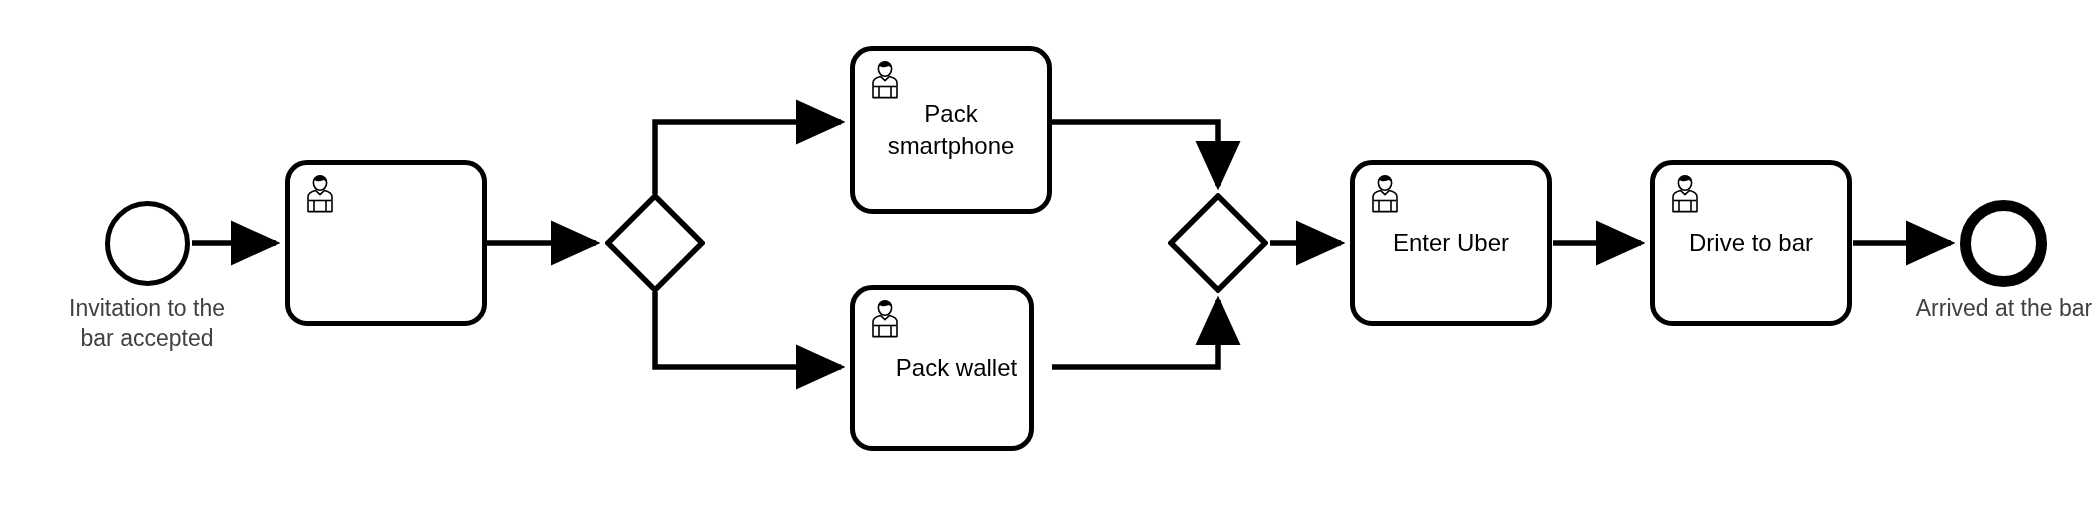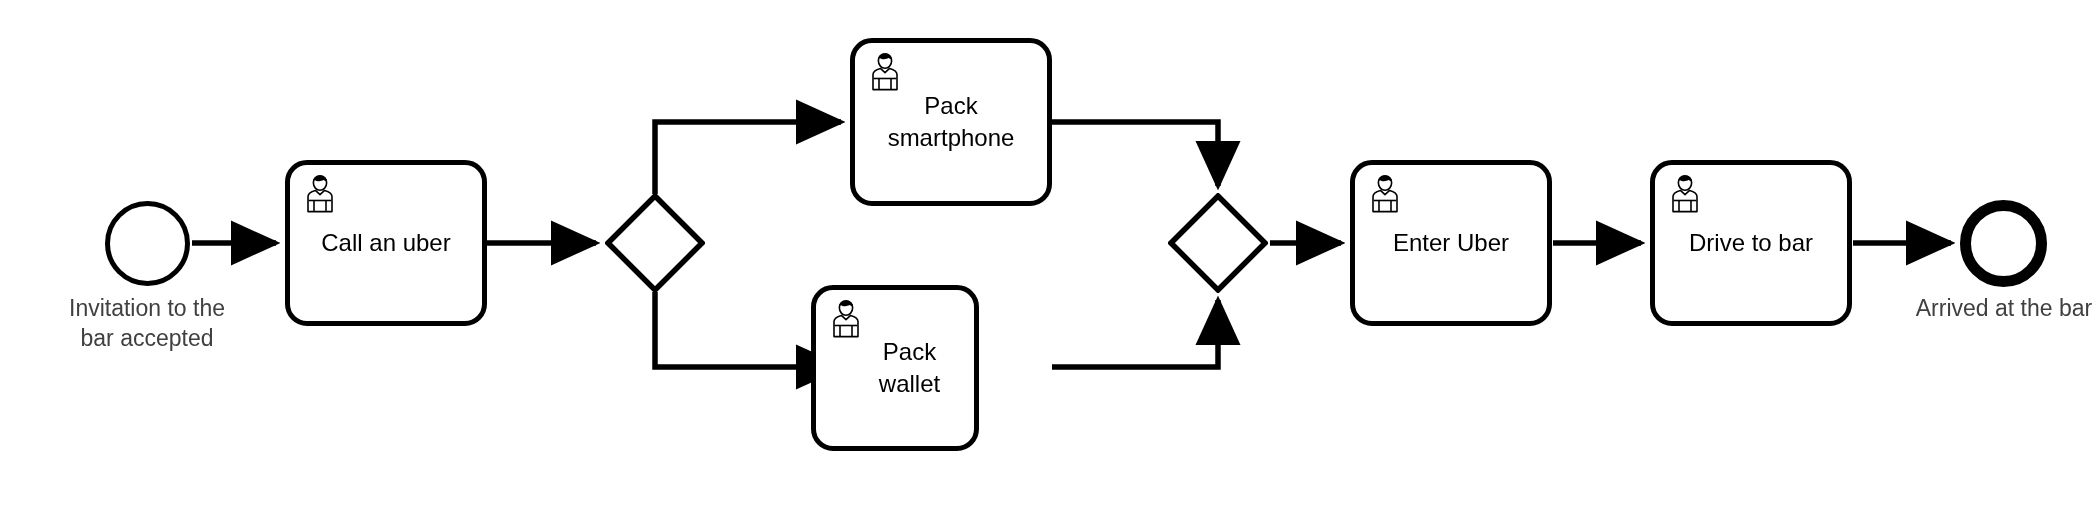--- a/index.html
+++ b/index.html
@@ -126,46 +126,45 @@
       <path d="M11.4,8.0 a6.6,7.2 0 0 1 13.2,0 a6.6,7.2 0 0 1 -13.2,0 z" fill="#ffffff" stroke="#000000" stroke-width="1.6"></path>
       <path d="M10.9,7.6 C10.6,2.6 14.3,0.7 18.0,0.7 C21.7,0.7 25.4,2.4 25.1,7.9
                C24.1,6.6 23.0,5.6 21.4,5.1 C19.3,6.6 14.6,6.6 12.6,5.0
                C11.9,5.6 11.3,6.5 10.9,7.6 z" fill="#000000"></path>
       <path d="M6.0,36.6 L6.0,21.6 C6.0,18.2 9.8,16.4 13.4,15.4
                L18.0,19.6 L22.6,15.4 C26.2,16.4 30.0,18.2 30.0,21.6 L30.0,36.6 z" fill="#ffffff" stroke="#000000" stroke-width="1.6" stroke-linejoin="round"></path>
       <line x1="12.0" y1="25.5" x2="12.0" y2="36.6" stroke="#000000" stroke-width="1.6"></line>
       <line x1="24.0" y1="25.5" x2="24.0" y2="36.6" stroke="#000000" stroke-width="1.6"></line>
       <line x1="6.6" y1="25.5" x2="29.4" y2="25.5" stroke="#000000" stroke-width="1.6"></line>
     </svg>
-    <span class="task-label">Call an uber</span>
   </div>
 
   <div class="gateway" style="left:605px; top:193px;">
     <svg viewBox="0 0 100 100" width="100" height="100">
       <polygon points="50,3 97,50 50,97 3,50" fill="#ffffff" stroke="#000000" stroke-width="5.5" stroke-linejoin="miter"></polygon>
     </svg>
   </div>
 
-  <div class="task" style="left:850px; top:38px; width:202px; height:168px;">
+  <div class="task" style="left:850px; top:46px; width:202px; height:168px;">
     <svg class="task-icon" viewBox="0 0 36 38">
       <path d="M11.4,8.0 a6.6,7.2 0 0 1 13.2,0 a6.6,7.2 0 0 1 -13.2,0 z" fill="#ffffff" stroke="#000000" stroke-width="1.6"></path>
       <path d="M10.9,7.6 C10.6,2.6 14.3,0.7 18.0,0.7 C21.7,0.7 25.4,2.4 25.1,7.9
                C24.1,6.6 23.0,5.6 21.4,5.1 C19.3,6.6 14.6,6.6 12.6,5.0
                C11.9,5.6 11.3,6.5 10.9,7.6 z" fill="#000000"></path>
       <path d="M6.0,36.6 L6.0,21.6 C6.0,18.2 9.8,16.4 13.4,15.4
                L18.0,19.6 L22.6,15.4 C26.2,16.4 30.0,18.2 30.0,21.6 L30.0,36.6 z" fill="#ffffff" stroke="#000000" stroke-width="1.6" stroke-linejoin="round"></path>
       <line x1="12.0" y1="25.5" x2="12.0" y2="36.6" stroke="#000000" stroke-width="1.6"></line>
       <line x1="24.0" y1="25.5" x2="24.0" y2="36.6" stroke="#000000" stroke-width="1.6"></line>
       <line x1="6.6" y1="25.5" x2="29.4" y2="25.5" stroke="#000000" stroke-width="1.6"></line>
     </svg>
     <span class="task-label">Pack
 smartphone</span>
   </div>
 
-  <div class="task" style="left:811px; top:285px; width:168px; height:166px;padding-left:29px;">
+  <div class="task" style="left:850px; top:285px; width:184px; height:166px;padding-left:29px;">
     <svg class="task-icon" viewBox="0 0 36 38">
       <path d="M11.4,8.0 a6.6,7.2 0 0 1 13.2,0 a6.6,7.2 0 0 1 -13.2,0 z" fill="#ffffff" stroke="#000000" stroke-width="1.6"></path>
       <path d="M10.9,7.6 C10.6,2.6 14.3,0.7 18.0,0.7 C21.7,0.7 25.4,2.4 25.1,7.9
                C24.1,6.6 23.0,5.6 21.4,5.1 C19.3,6.6 14.6,6.6 12.6,5.0
                C11.9,5.6 11.3,6.5 10.9,7.6 z" fill="#000000"></path>
       <path d="M6.0,36.6 L6.0,21.6 C6.0,18.2 9.8,16.4 13.4,15.4
                L18.0,19.6 L22.6,15.4 C26.2,16.4 30.0,18.2 30.0,21.6 L30.0,36.6 z" fill="#ffffff" stroke="#000000" stroke-width="1.6" stroke-linejoin="round"></path>
       <line x1="12.0" y1="25.5" x2="12.0" y2="36.6" stroke="#000000" stroke-width="1.6"></line>
       <line x1="24.0" y1="25.5" x2="24.0" y2="36.6" stroke="#000000" stroke-width="1.6"></line>
       <line x1="6.6" y1="25.5" x2="29.4" y2="25.5" stroke="#000000" stroke-width="1.6"></line>

